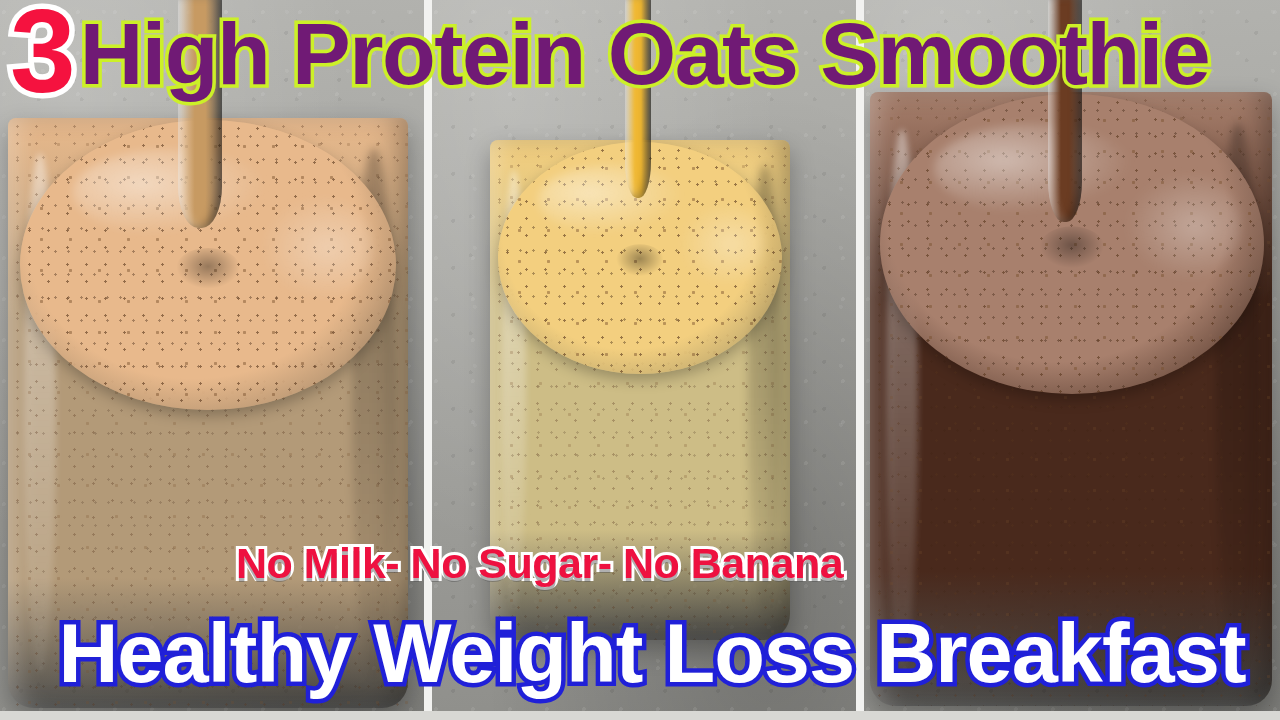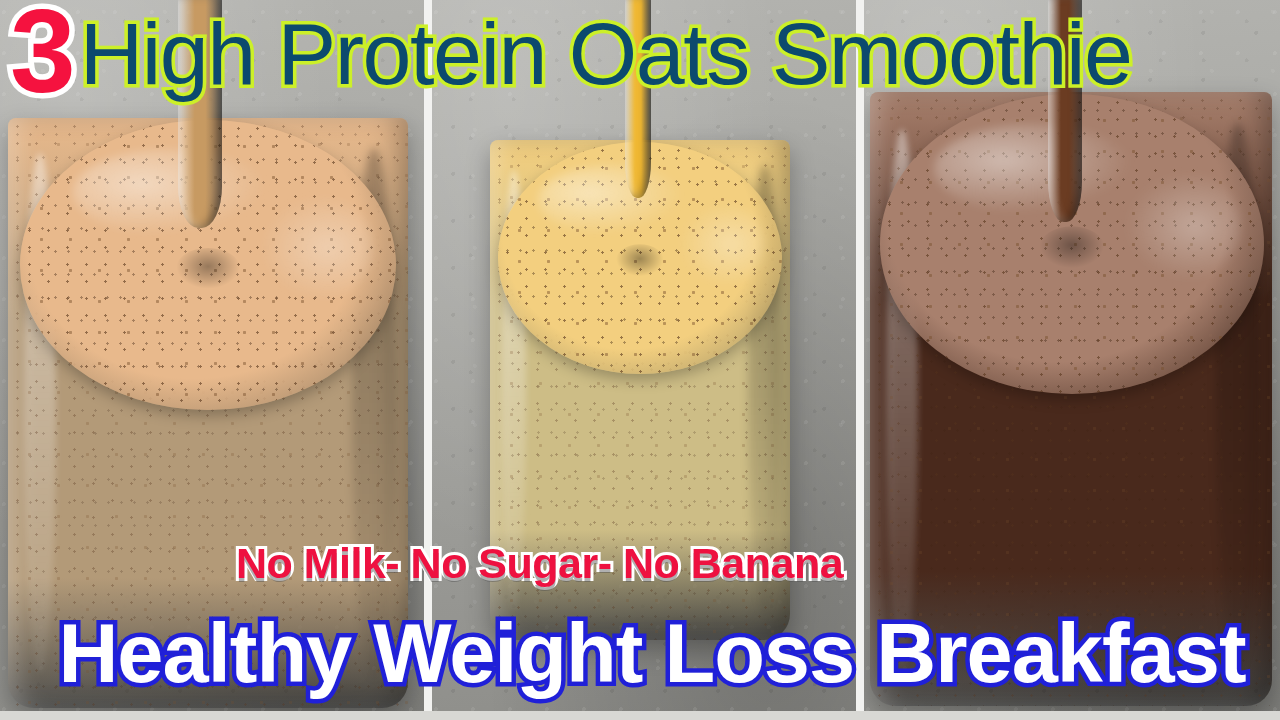--- a/index.html
+++ b/index.html
@@ -141,23 +141,23 @@
     line-height:.84;
     color:#f5123f;
     letter-spacing:-2px;
     -webkit-text-stroke:11px #ffffff;
     paint-order:stroke fill;
     margin:-8px 6px 0 6px;
     display:inline-block;
   }
   .title-main{
     font-size:88px;
-    font-weight:normal;
+    font-weight:bold;
     line-height:.96;
-    color:#0c4a6e;
+    color:#701a75;
     letter-spacing:-1.5px;
     -webkit-text-stroke:7px #ccf028;
     paint-order:stroke fill;
     white-space:nowrap;
     margin-top:-4px;
   }
 
   .subline{
     position:absolute;
     left:0; top:542px;

